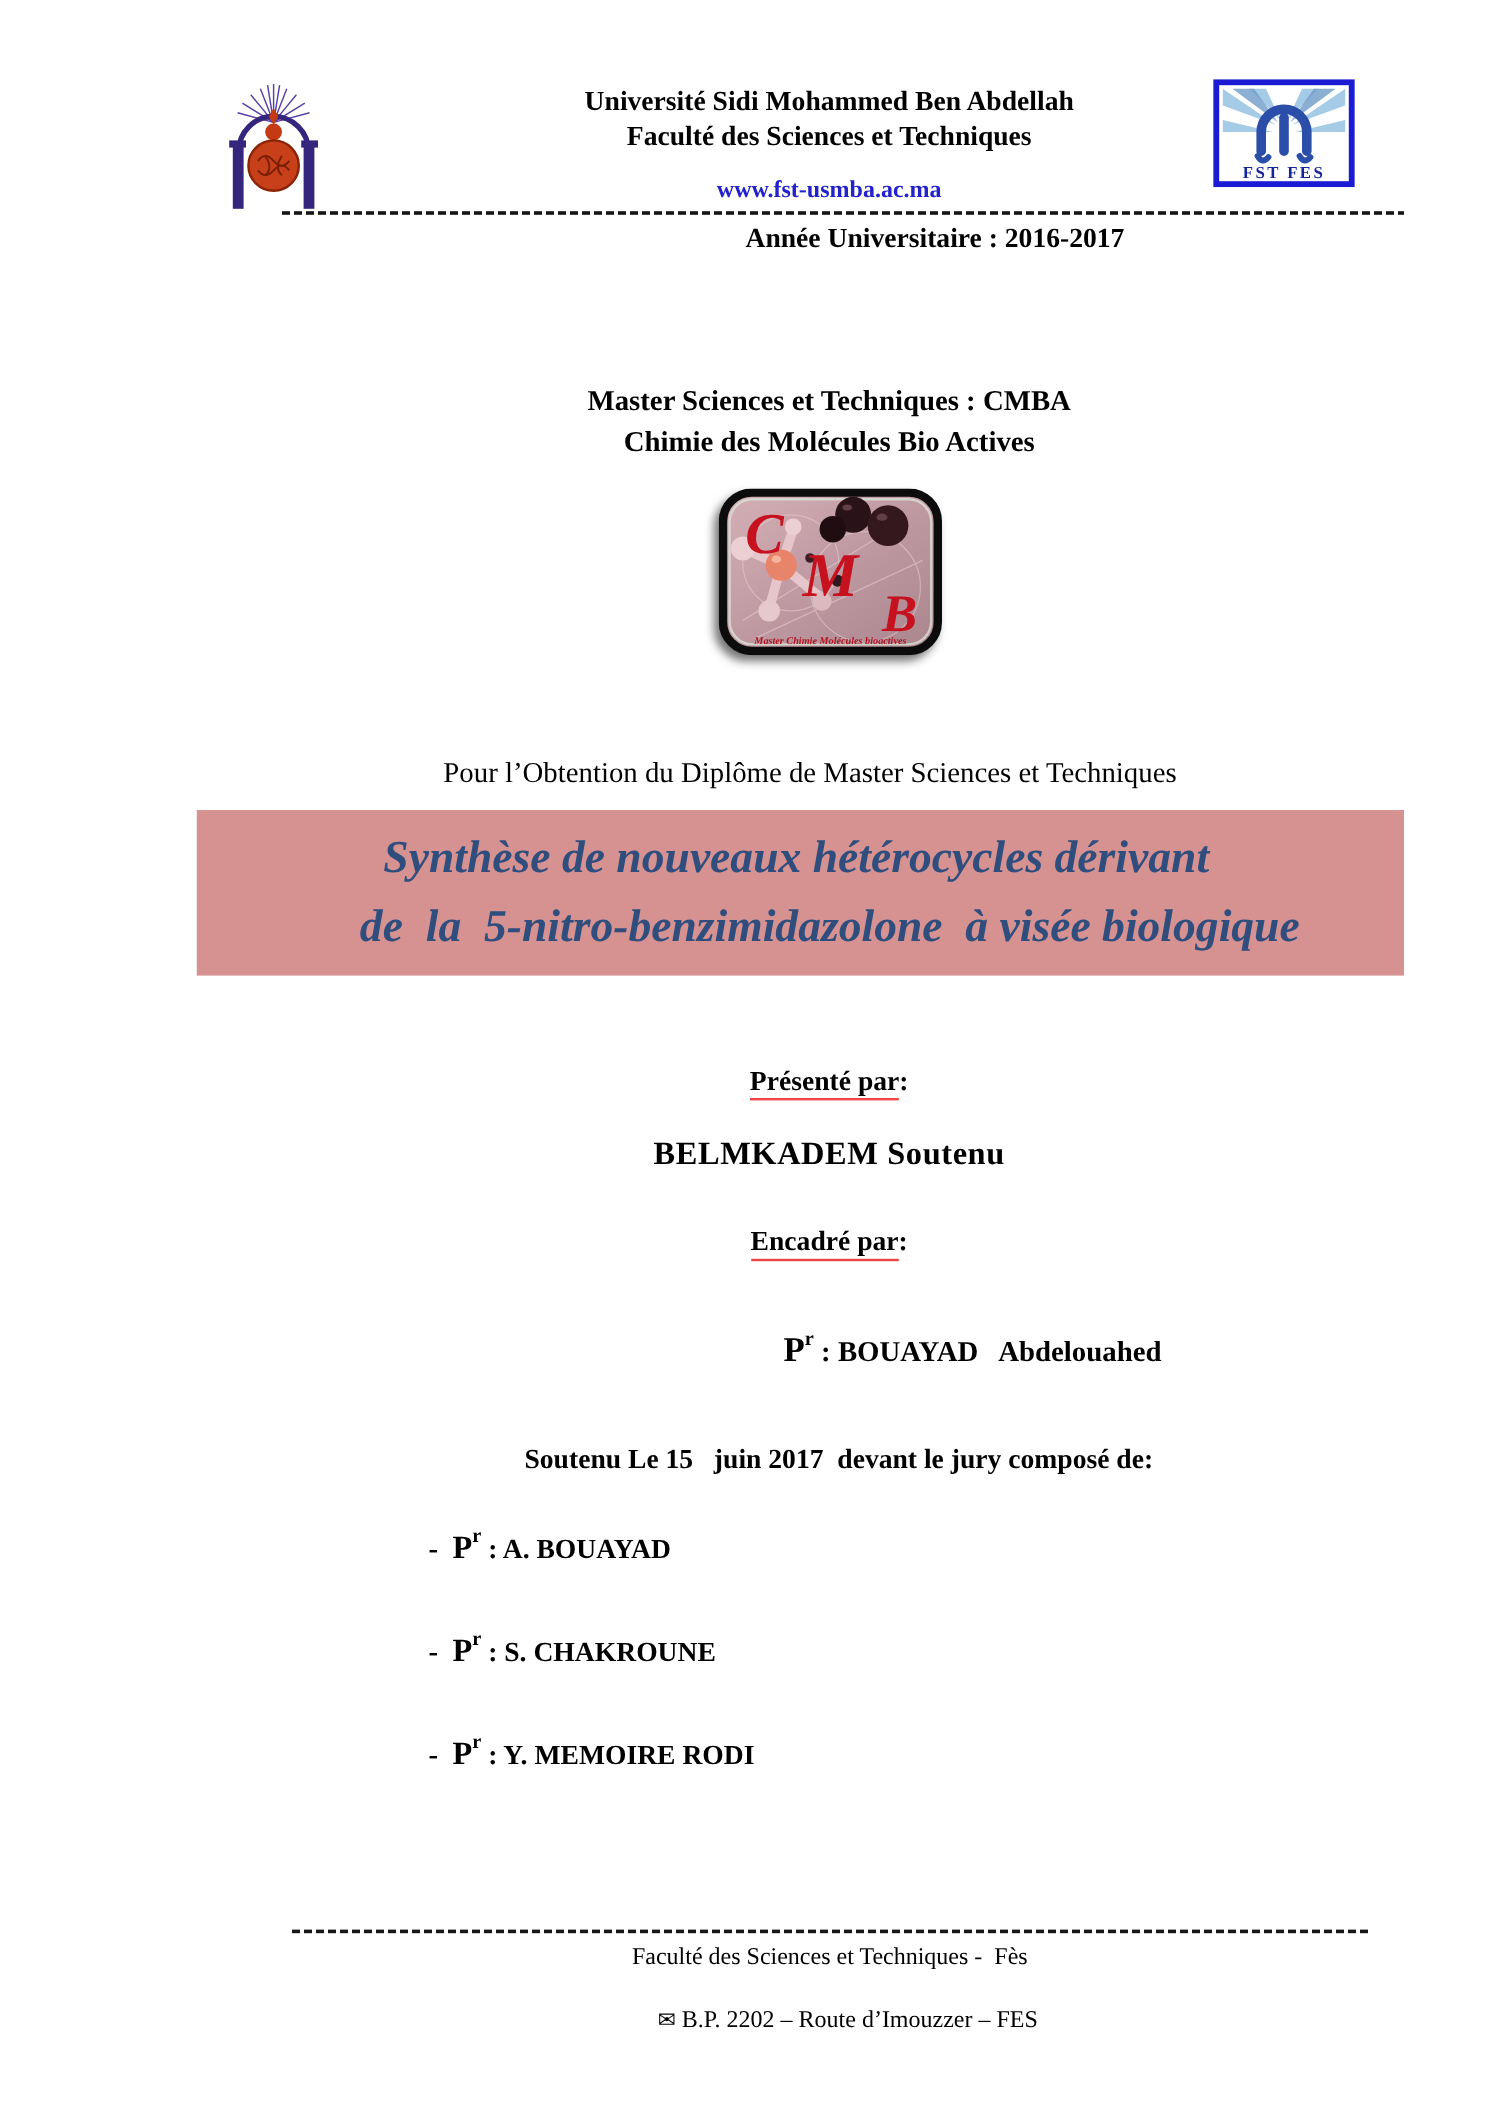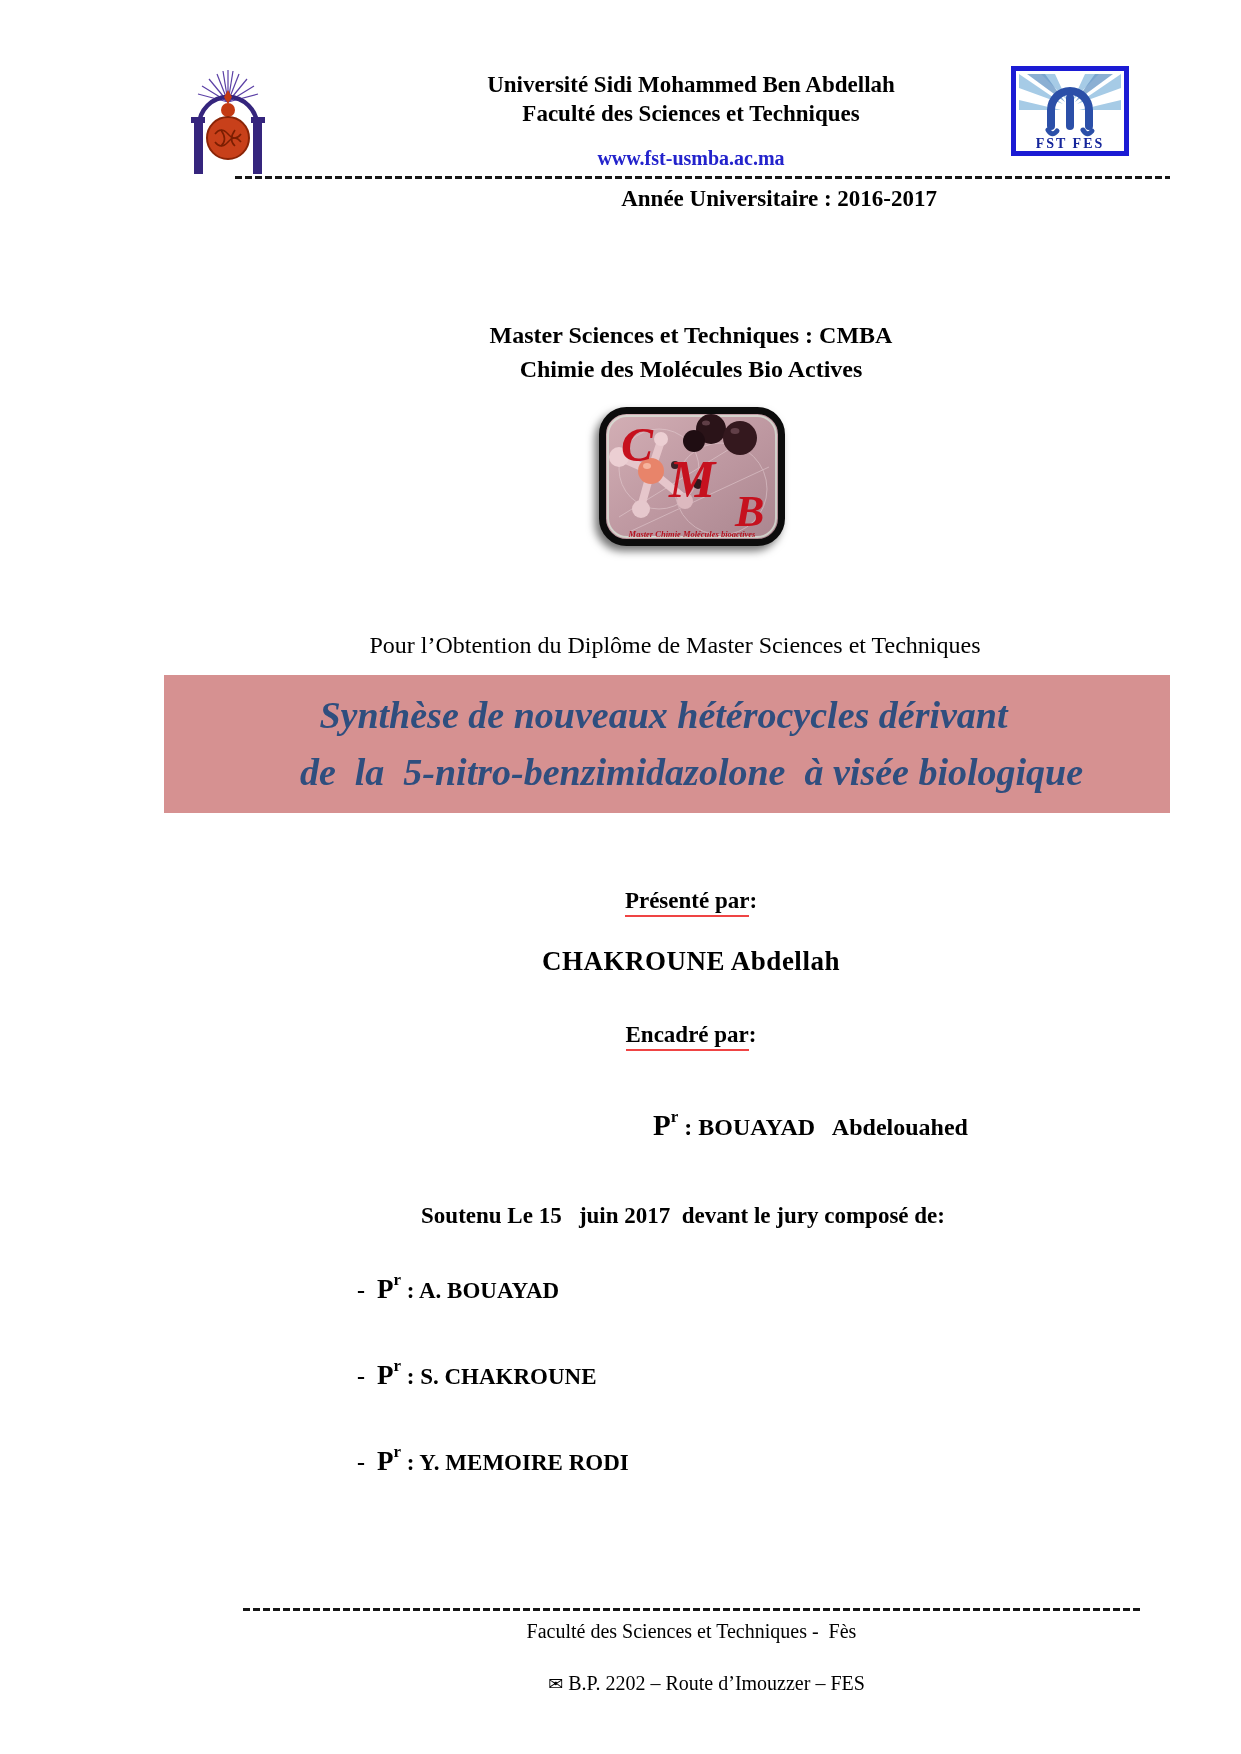--- a/index.html
+++ b/index.html
@@ -49,21 +49,21 @@
   .label-u { font-size:23px; font-weight:bold; }
   .label-u .ul { border-bottom:2px solid #ef4444; padding-bottom:2px; }
   .presente-label { top:888px; }
   .candidate { top:946px; font-size:27px; font-weight:bold; letter-spacing:.5px; }
   .encadre-label { top:1022px; }
 
   .supervisor { top:1082px; left:558px; font-size:24px; font-weight:bold; white-space:pre; }
   .big-p { font-size:29px; }
   .sup-r { font-size:17px; position:relative; top:-13px; font-weight:bold; }
 
-  .soutenu { top:1203px; left:112px; width:1000px; text-align:center;
+  .soutenu { top:1203px; left:128px; width:1000px; text-align:center;
              font-size:23px; font-weight:bold; white-space:pre; }
 
   .jury { left:262px; top:1256px; }
   .jury-row { margin-bottom:19px; white-space:pre; }
   .jury-dash { font-size:24px; font-weight:bold; margin-right:12px; }
   .jury-p { font-size:27px; font-weight:bold; }
   .jury-name { font-size:23px; font-weight:bold; }
 
   
   .footer-block { left:0; top:1618px; width:1241px; text-align:center;
@@ -194,21 +194,21 @@
   <div class="abs memoire-sub">Pour l’Obtention du Diplôme de Master Sciences et Techniques</div>
 
   <div class="abs banner">
     <div class="banner-line banner-line1">Synthèse de nouveaux hétérocycles dérivant</div>
     <div class="banner-line">de  la  5-nitro-benzimidazolone  à visée biologique</div>
   </div>
 
   <div class="abs center-line label-u presente-label">
     <span class="ul">Présenté par</span><span>:</span>
   </div>
-  <div class="abs center-line candidate">CHAKROUNE Abdellah</div>
+  <div class="abs center-line candidate">BELMKADEM Soutenu</div>
 
   <div class="abs center-line label-u encadre-label">
     <span class="ul">Encadré par</span><span>:</span>
   </div>
   <div class="abs supervisor">
     <span class="big-p">P</span><span class="sup-r">r</span><span> : BOUAYAD   Abdelouahed</span>
   </div>
 
   <div class="abs soutenu">Soutenu Le 15   juin 2017  devant le jury composé de:</div>
 

